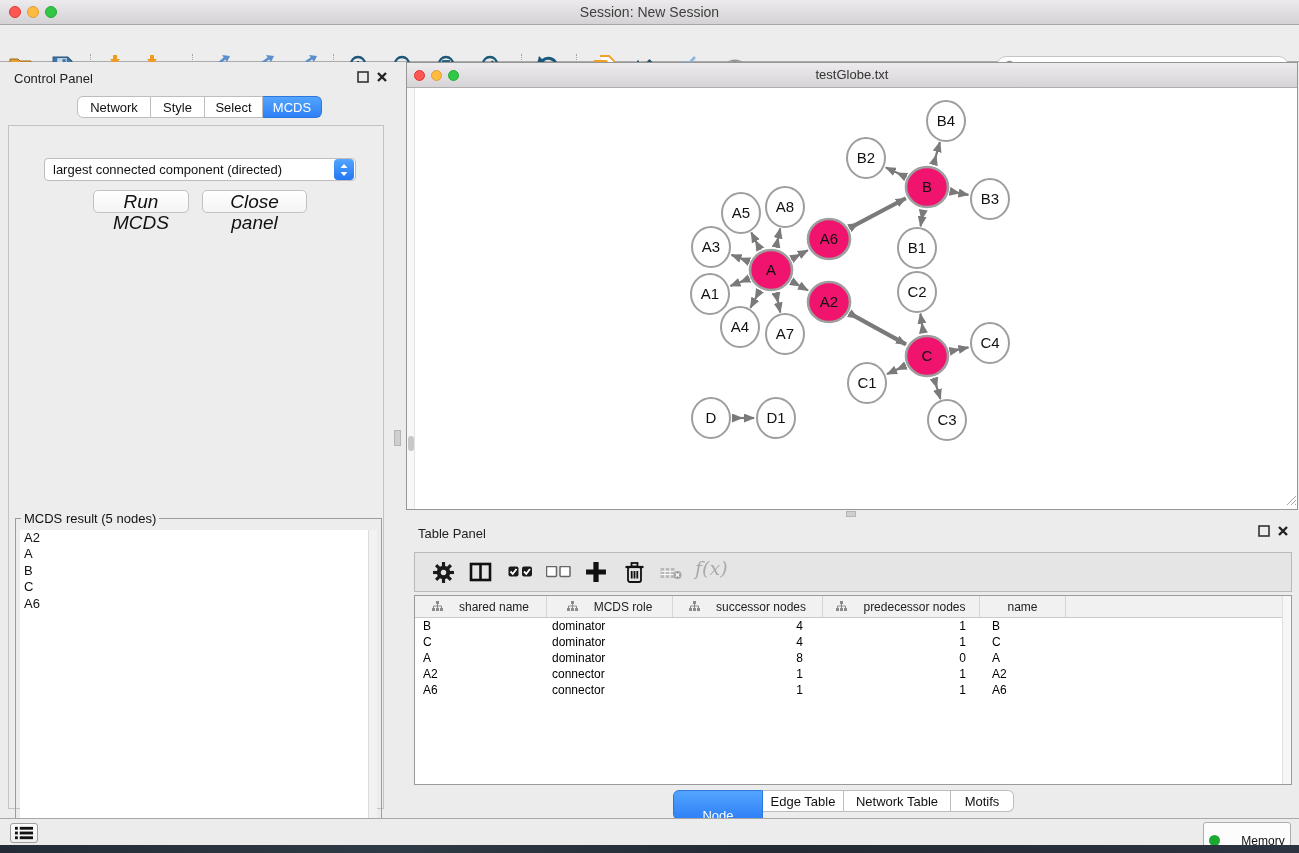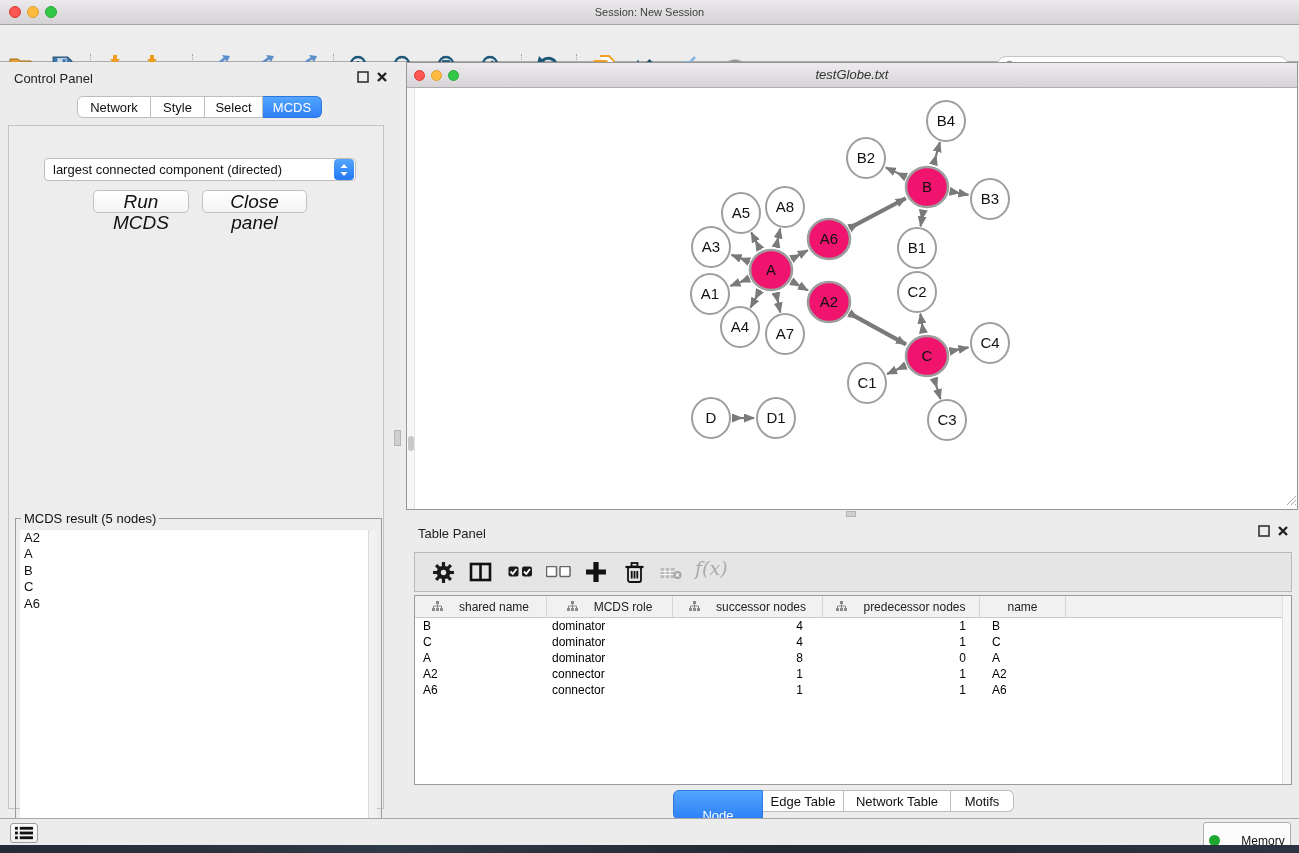--- a/index.html
+++ b/index.html
@@ -3,21 +3,21 @@
 <meta charset="utf-8">
 <style>
   * { margin:0; padding:0; box-sizing:border-box; }
   html,body { width:1299px; height:853px; overflow:hidden; }
   body { font-family:"Liberation Sans", sans-serif; background:#ECECEC; position:relative; font-size:13px; color:#1A1A1A; }
   .abs { position:absolute; }
 
   
   .titlebar { left:0; top:0; width:1299px; height:25px;
     background:linear-gradient(#ECEAEC,#D4D2D4); border-bottom:1px solid #A9A7A9; }
-  .titlebar .title { width:100%; text-align:center; line-height:24px; color:#3F3F3F; font-size:11px; }
+  .titlebar .title { width:100%; text-align:center; line-height:24px; color:#3F3F3F; font-size:14px; }
   .tl-dot { position:absolute; top:6px; width:12px; height:12px; border-radius:50%; }
   .tl-red { left:9px; background:#FC5753; border:1px solid #DF3834; }
   .tl-yel { left:27px; background:#FDBC40; border:1px solid #DE9F34; }
   .tl-grn { left:45px; background:#33C748; border:1px solid #27AA35; }
 
   
   .toolbar { left:0; top:25px; width:1299px; height:37px; background:#EDEDED; border-bottom:1px solid #ABABAB; }
   .tb-icon { position:absolute; top:30px; cursor:pointer; }
   .tb-sep { position:absolute; top:29px; width:0; height:28px; border-left:1px dotted #A5A5A5; }
   .searchbox { position:absolute; left:996px; top:31px; width:293px; height:21px; background:#FFF;
@@ -53,21 +53,21 @@
   
   .vdiv { left:390px; top:62px; width:16px; height:756px; background:#ECECEC; }
   .vdiv .thumb { position:absolute; left:4px; top:368px; width:7px; height:16px; background:#CFCFCF; border:1px solid #B5B5B5; }
   .hdiv { left:406px; top:510px; width:893px; height:9px; background:#ECECEC; }
   .hdiv .thumb { position:absolute; left:440px; top:1px; width:10px; height:6px; background:#CFCFCF; border:1px solid #B5B5B5; }
 
   
   .netwin { left:406px; top:62px; width:892px; height:448px; background:#FFF; border:1px solid #969696; }
   .net-titlebar { position:absolute; left:0; top:0; width:100%; height:25px;
     background:linear-gradient(#EDEBED,#D6D4D6); border-bottom:1px solid #AFAFAF; }
-  .net-titlebar .title { width:100%; text-align:center; line-height:24px; color:#333; font-size:13px;font-style:italic; }
+  .net-titlebar .title { width:100%; text-align:center; line-height:24px; color:#333; font-size:13px; }
   .net-dot { position:absolute; top:7px; width:11px; height:11px; border-radius:50%; }
   .net-content { position:absolute; left:0; top:25px; width:890px; height:421px; background:#FFF; overflow:hidden; }
   .net-vscroll { position:absolute; left:0; top:0; width:8px; height:100%; background:#F7F7F7; border-right:1px solid #E3E3E3; }
   .net-vscroll .thumb { position:absolute; left:1px; top:348px; width:6px; height:15px; background:#C8C8C8; border-radius:3px; }
   .corner-mark { position:absolute; left:0; top:0; width:0; height:0; border-top:7px solid #3B77F0; border-right:7px solid transparent; }
   .grip { position:absolute; right:1px; bottom:1px; }
 
   
   .tp { left:390px; top:519px; width:909px; height:299px; background:#ECECEC; }
   .tp-title { position:absolute; left:28px; top:7px; font-size:13px; color:#222; }

